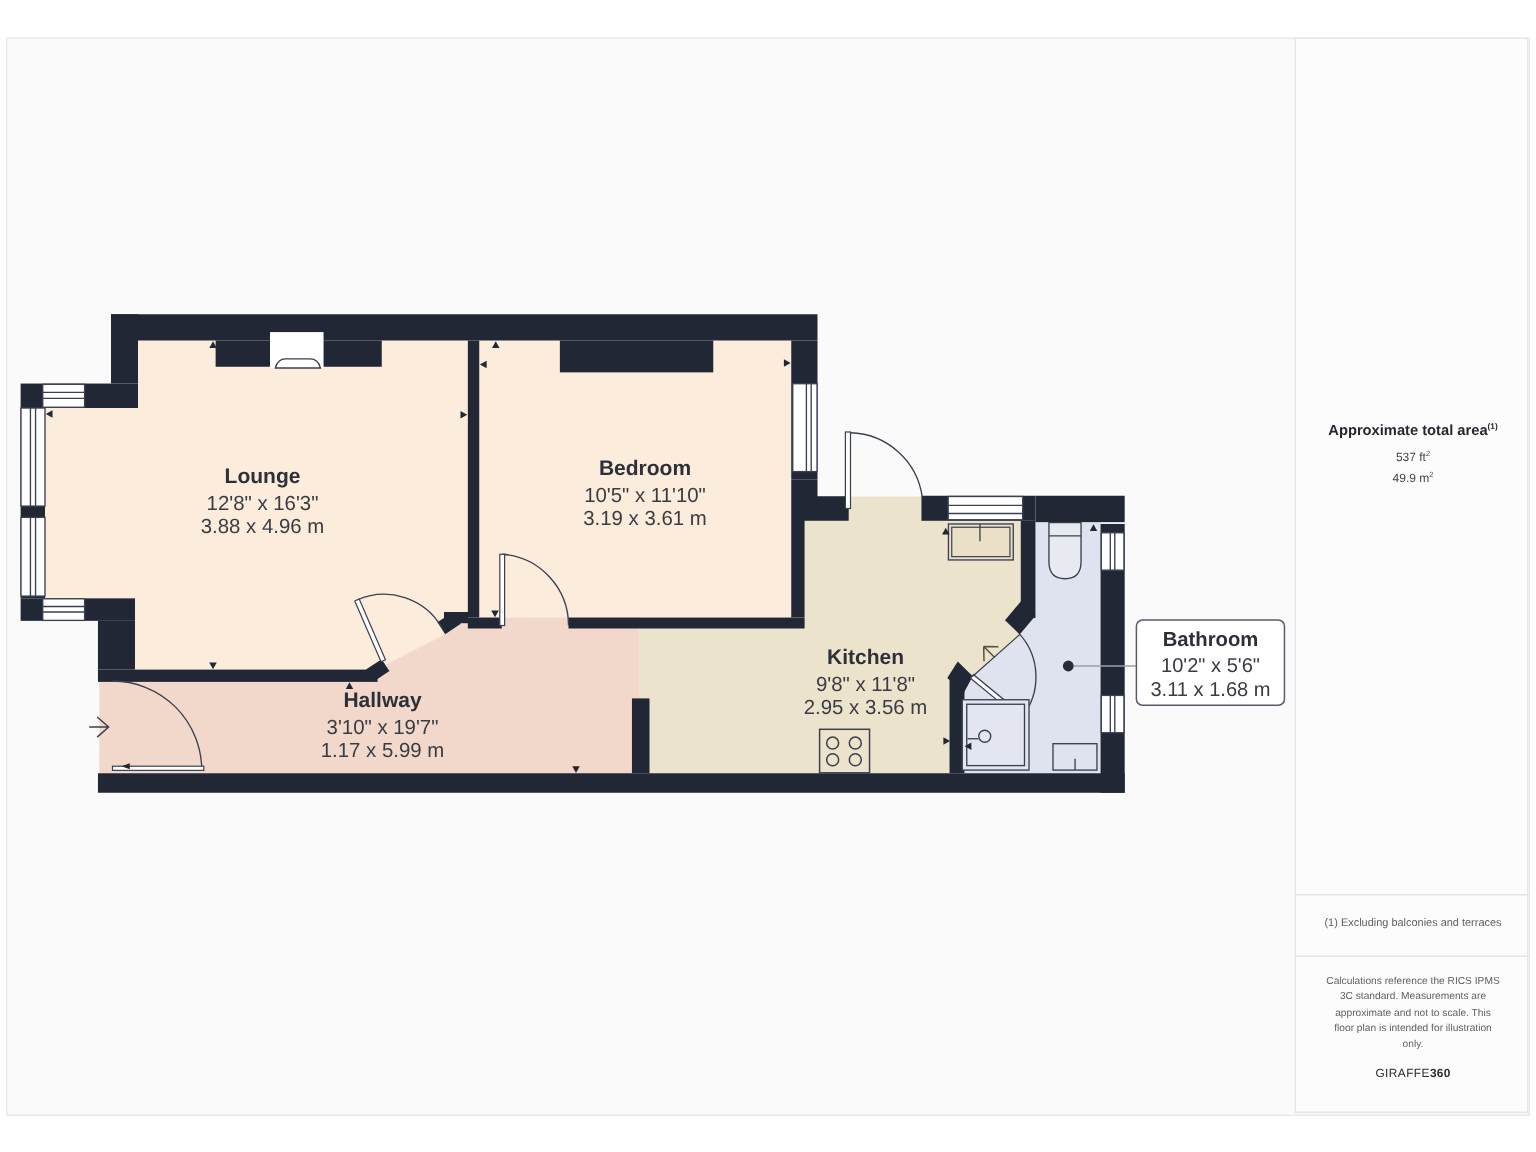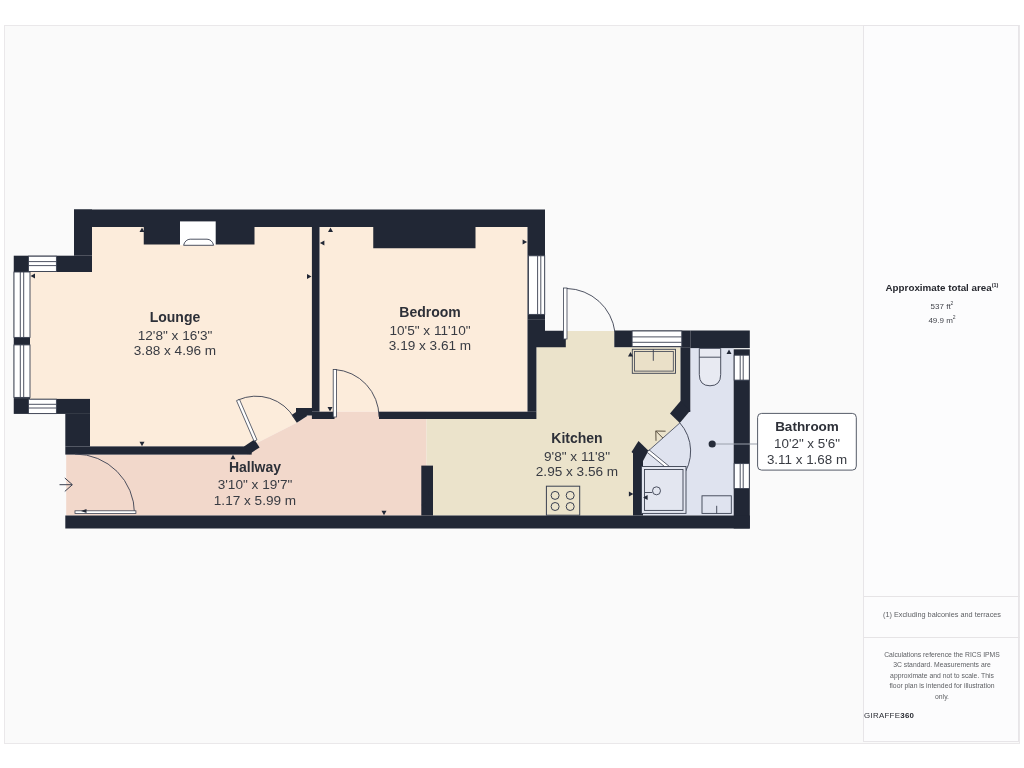--- a/index.html
+++ b/index.html
@@ -7,21 +7,21 @@
   .mainbox{position:absolute;left:4px;top:25px;width:1014px;height:717px;background:#fafafa;border:1px solid #eae8ea;}
   .sidebar{position:absolute;left:863px;top:25px;width:156px;height:717px;background:#fcfcfd;border:1px solid #e7e5e8;box-sizing:border-box;}
   .sb-title{position:absolute;left:0;top:256px;width:156px;text-align:center;font-size:9.8px;font-weight:bold;color:#26282f;}
   .sb-title sup{font-size:5.5px;}
   .sb-ft{position:absolute;left:0;top:274px;width:156px;text-align:center;font-size:8px;color:#43454c;}
   .sb-m{position:absolute;left:0;top:288px;width:156px;text-align:center;font-size:8px;color:#43454c;}
   .sb-ft sup,.sb-m sup{font-size:5px;}
   .sb-sep{position:absolute;left:0;width:156px;height:1px;background:#e6e4e6;}
   .sb-note{position:absolute;left:0;top:584px;width:156px;text-align:center;font-size:7.3px;color:#5f6165;}
   .sb-para{position:absolute;left:12px;top:624px;width:132px;text-align:center;font-size:6.8px;line-height:10.4px;color:#5f6165;}
-  .sb-logo{position:absolute;left:0;top:685px;width:156px;text-align:left;font-size:7.9px;color:#292b32;letter-spacing:0.3px;}
+  .sb-logo{position:absolute;left:0;top:685px;width:156px;text-align:center;font-size:7.9px;color:#292b32;letter-spacing:0.3px;}
   .sb-logo b{letter-spacing:0.2px;}
   svg text{font-family:"Liberation Sans",sans-serif;}
   .rname{font-size:14px;font-weight:bold;fill:#2d3038;}
   .rdim{font-size:13.6px;fill:#393c43;}
 </style>
 </head>
 <body>
 <div class="page">
 
   <div class="mainbox"></div>

